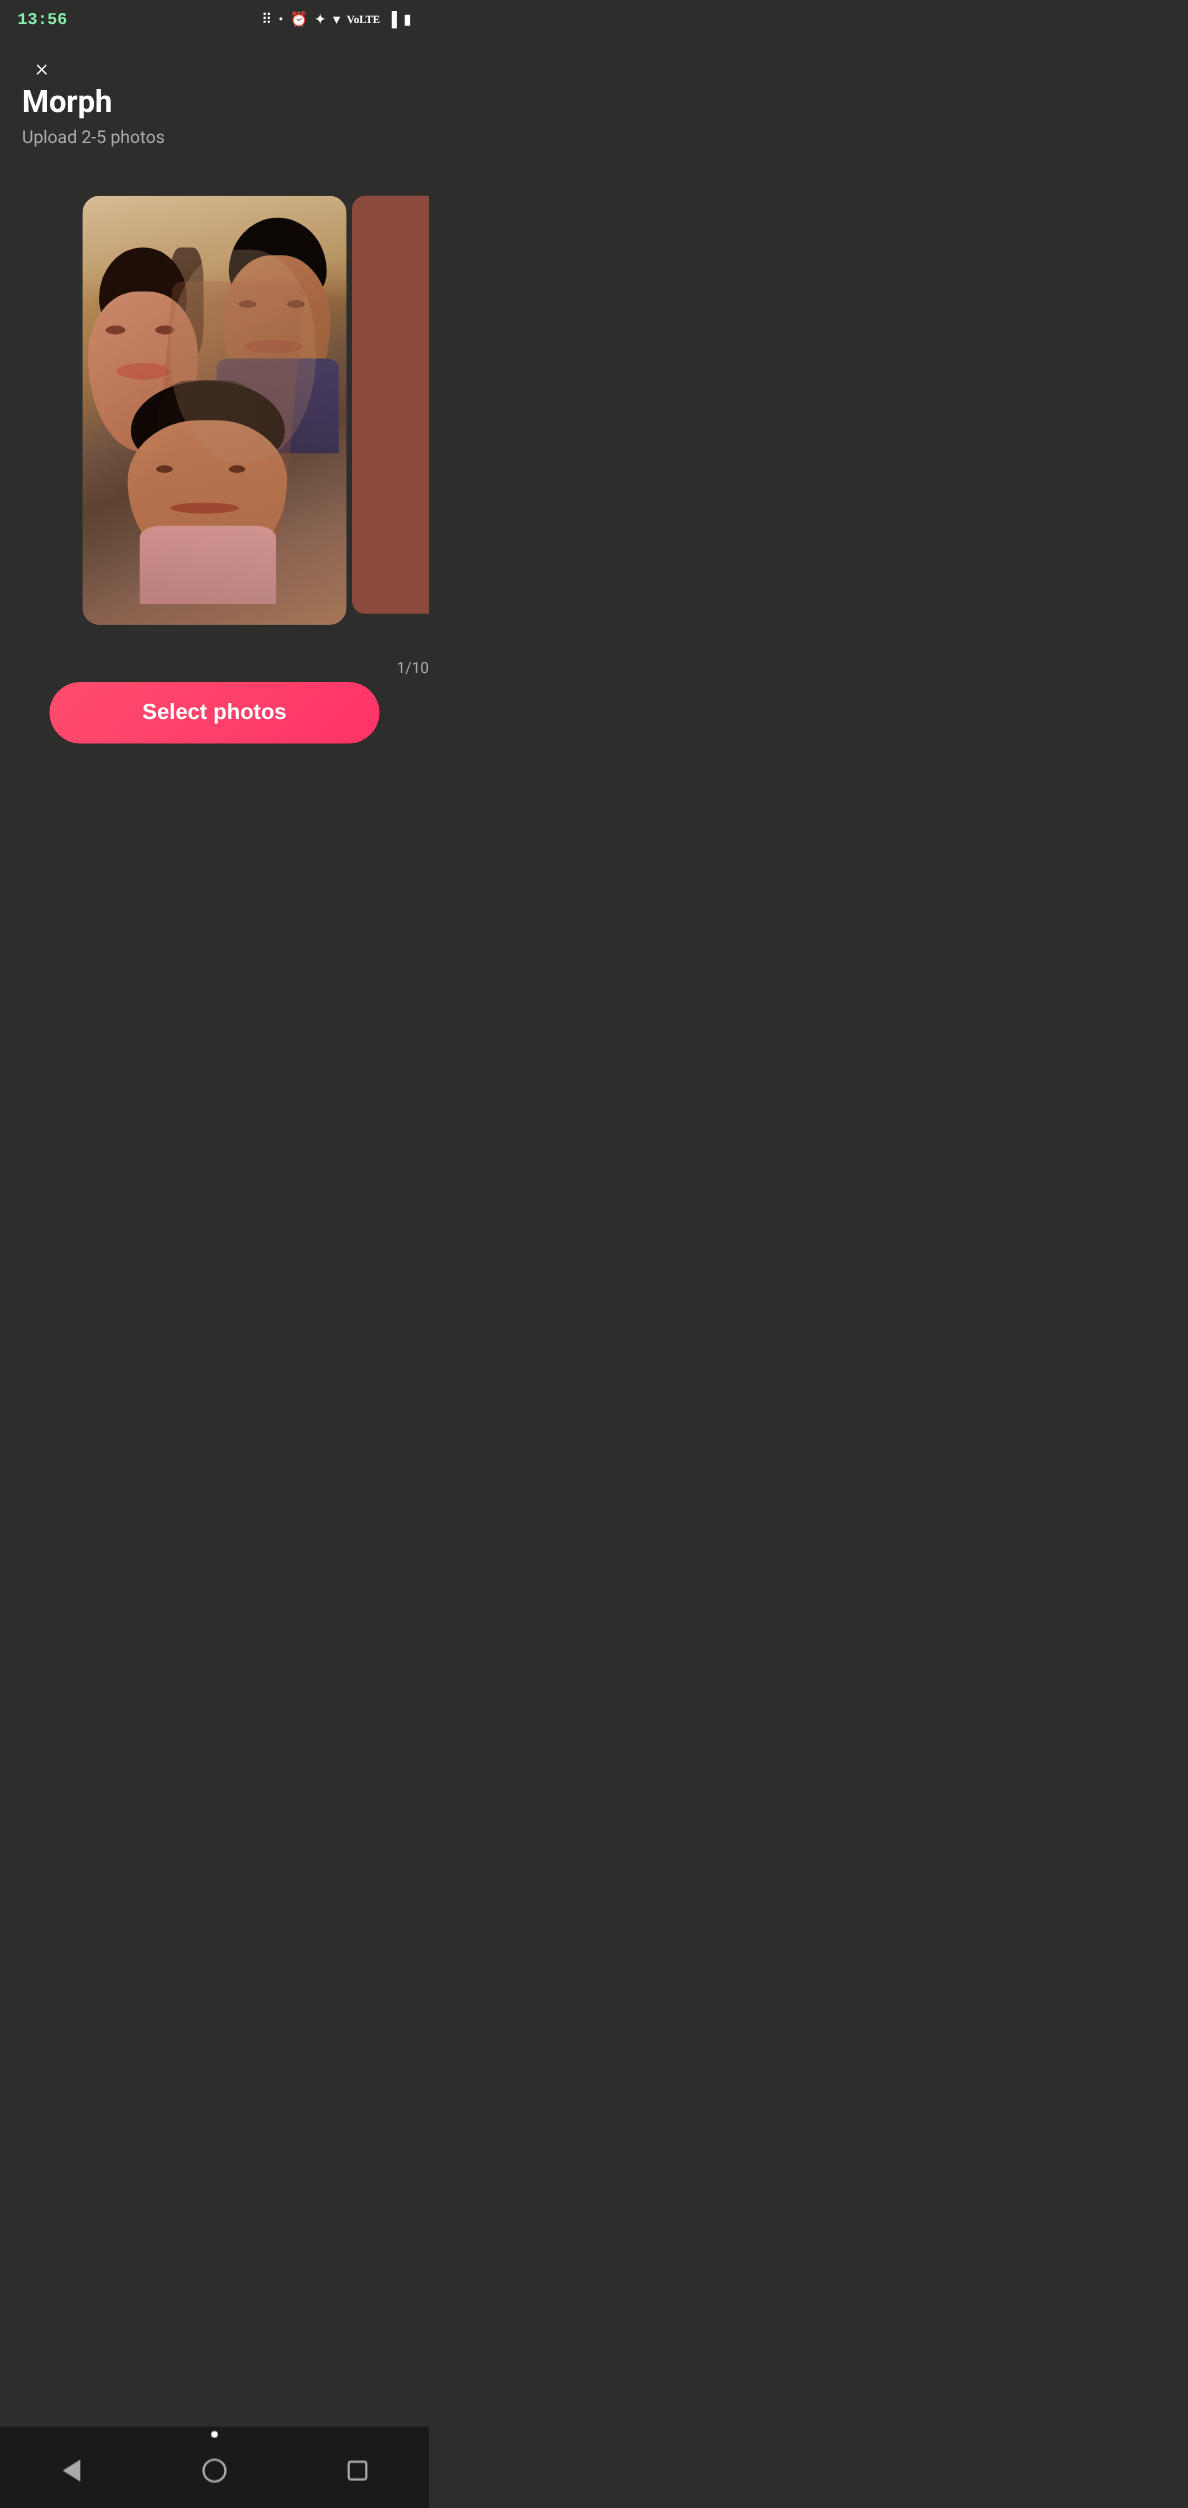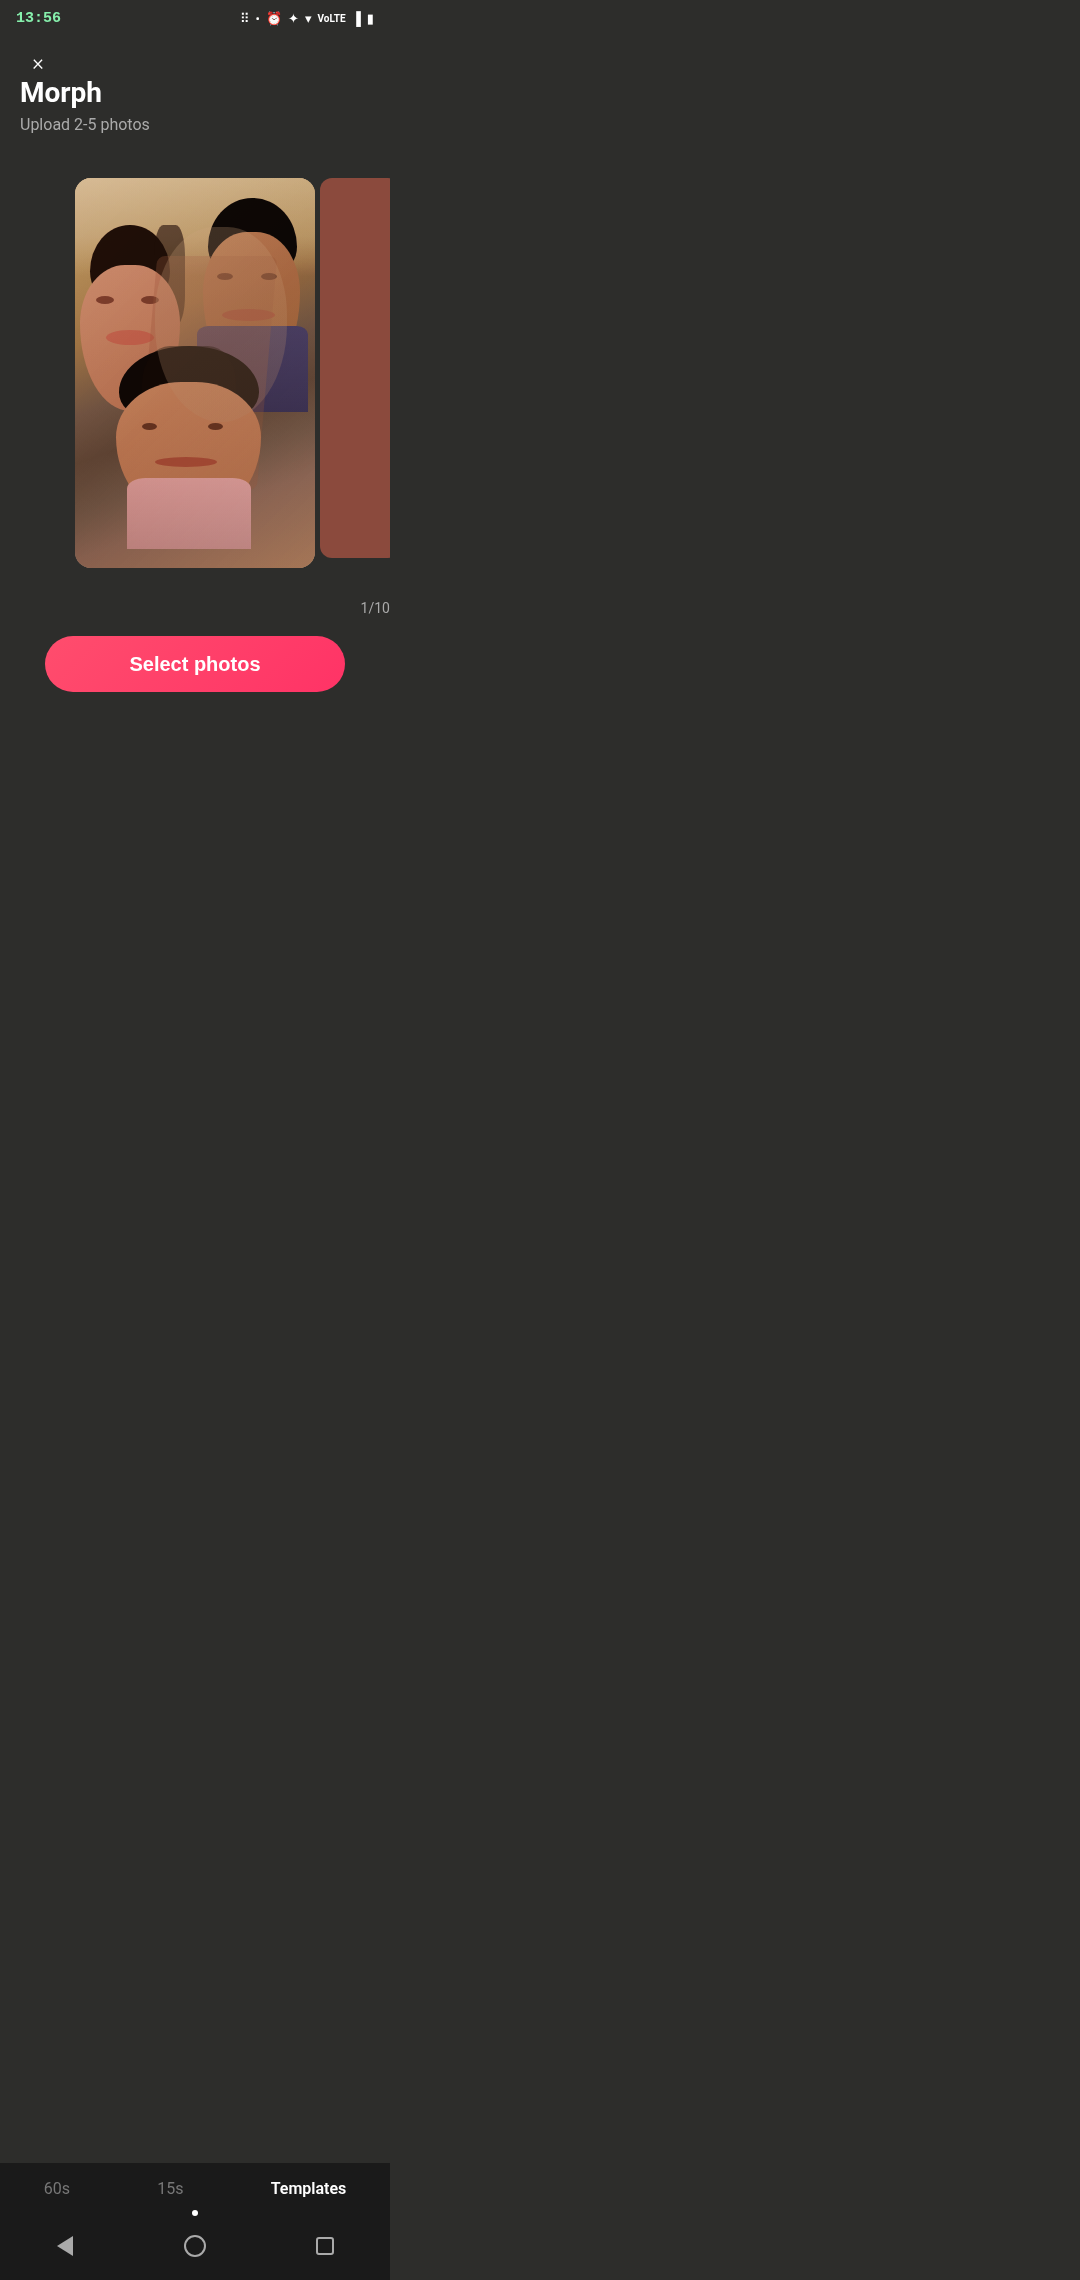--- a/index.html
+++ b/index.html
@@ -150,21 +150,21 @@
 
     .pagination {
       text-align: right;
       margin-top: 12px;
       color: #aaaaaa;
       font-size: 14px;
     }
 
     .select-btn {
       display: block;
-      margin: 20px auto;
+      margin: 4px auto;
       width: 300px;
       height: 56px;
       background: linear-gradient(135deg, #ff4d6d, #ff3366);
       border: none;
       border-radius: 32px;
       color: #ffffff;
       font-size: 20px;
       font-weight: 600;
       cursor: pointer;
       text-align: center;
@@ -256,21 +256,21 @@
 <body>
 
 <div class="status-bar">
   <span class="status-time">13:56</span>
   <div class="status-icons">
     <span class="status-icon">⠿</span>
     <span class="status-icon">•</span>
     <span class="status-icon">⏰</span>
     <span class="status-icon">✦</span>
     <span class="status-icon">▾</span>
-    <span class="status-icon" style="font-size:10px;font-weight:700;">VoLTE</span>
+    <span class="status-icon" style="font-size:10px;font-weight:700;font-family:Liberation Serif, serif;">VoLTE</span>
     <span class="status-icon">▐</span>
     <span class="status-icon">▮</span>
   </div>
 </div>
 
 <div class="close-button">
   <span class="close-icon">×</span>
 </div>
 
 <div class="header">
@@ -330,25 +330,20 @@
   </div>
 </div>
 
 <div class="pagination">
   <span>1/10</span>
 </div>
 
 <button class="select-btn">Select photos</button>
 
 <div class="bottom-nav">
-  <div class="nav-tabs">
-    <span class="nav-tab">60s</span>
-    <span class="nav-tab">15s</span>
-    <span class="nav-tab active">Templates</span>
-  </div>
   <div class="nav-indicator">
     <div class="nav-dot"></div>
   </div>
   <div class="system-nav">
     <div class="sys-btn">
       <div class="sys-back"></div>
     </div>
     <div class="sys-btn">
       <div class="sys-home"></div>
     </div>

